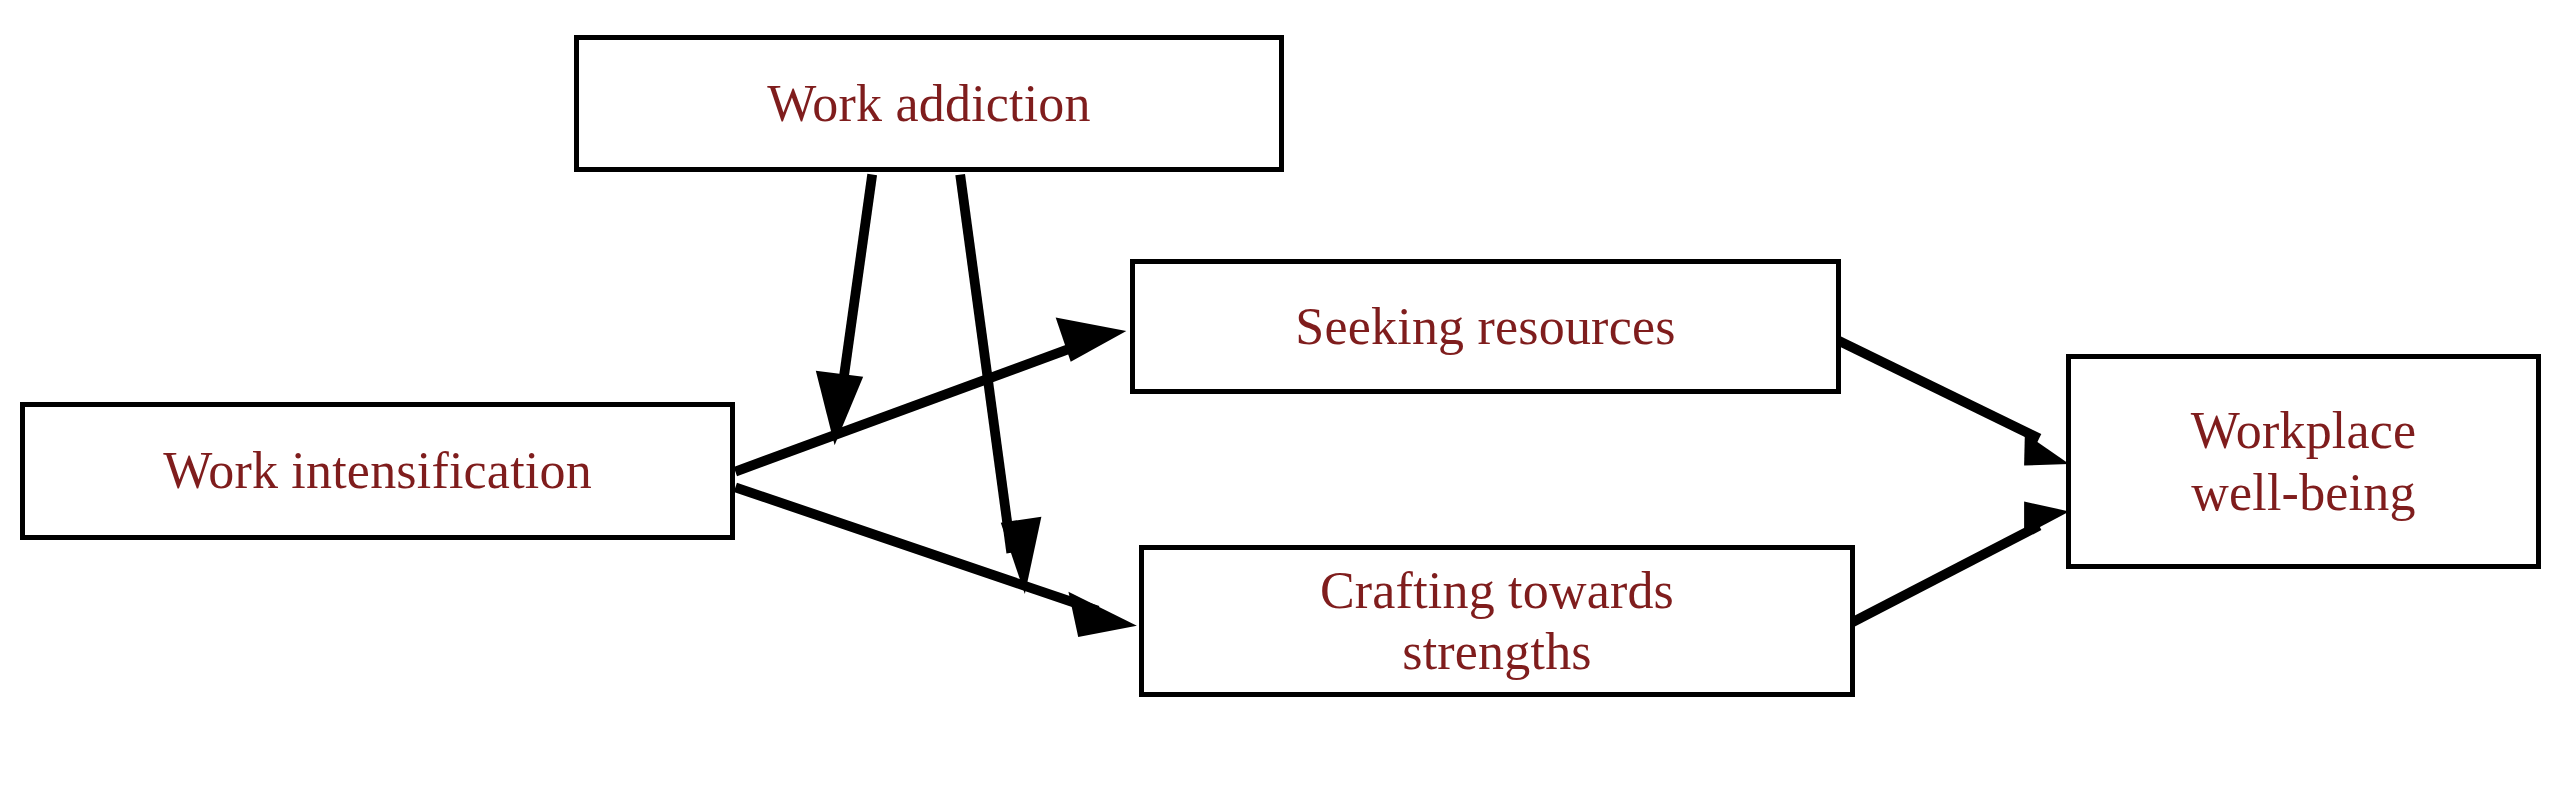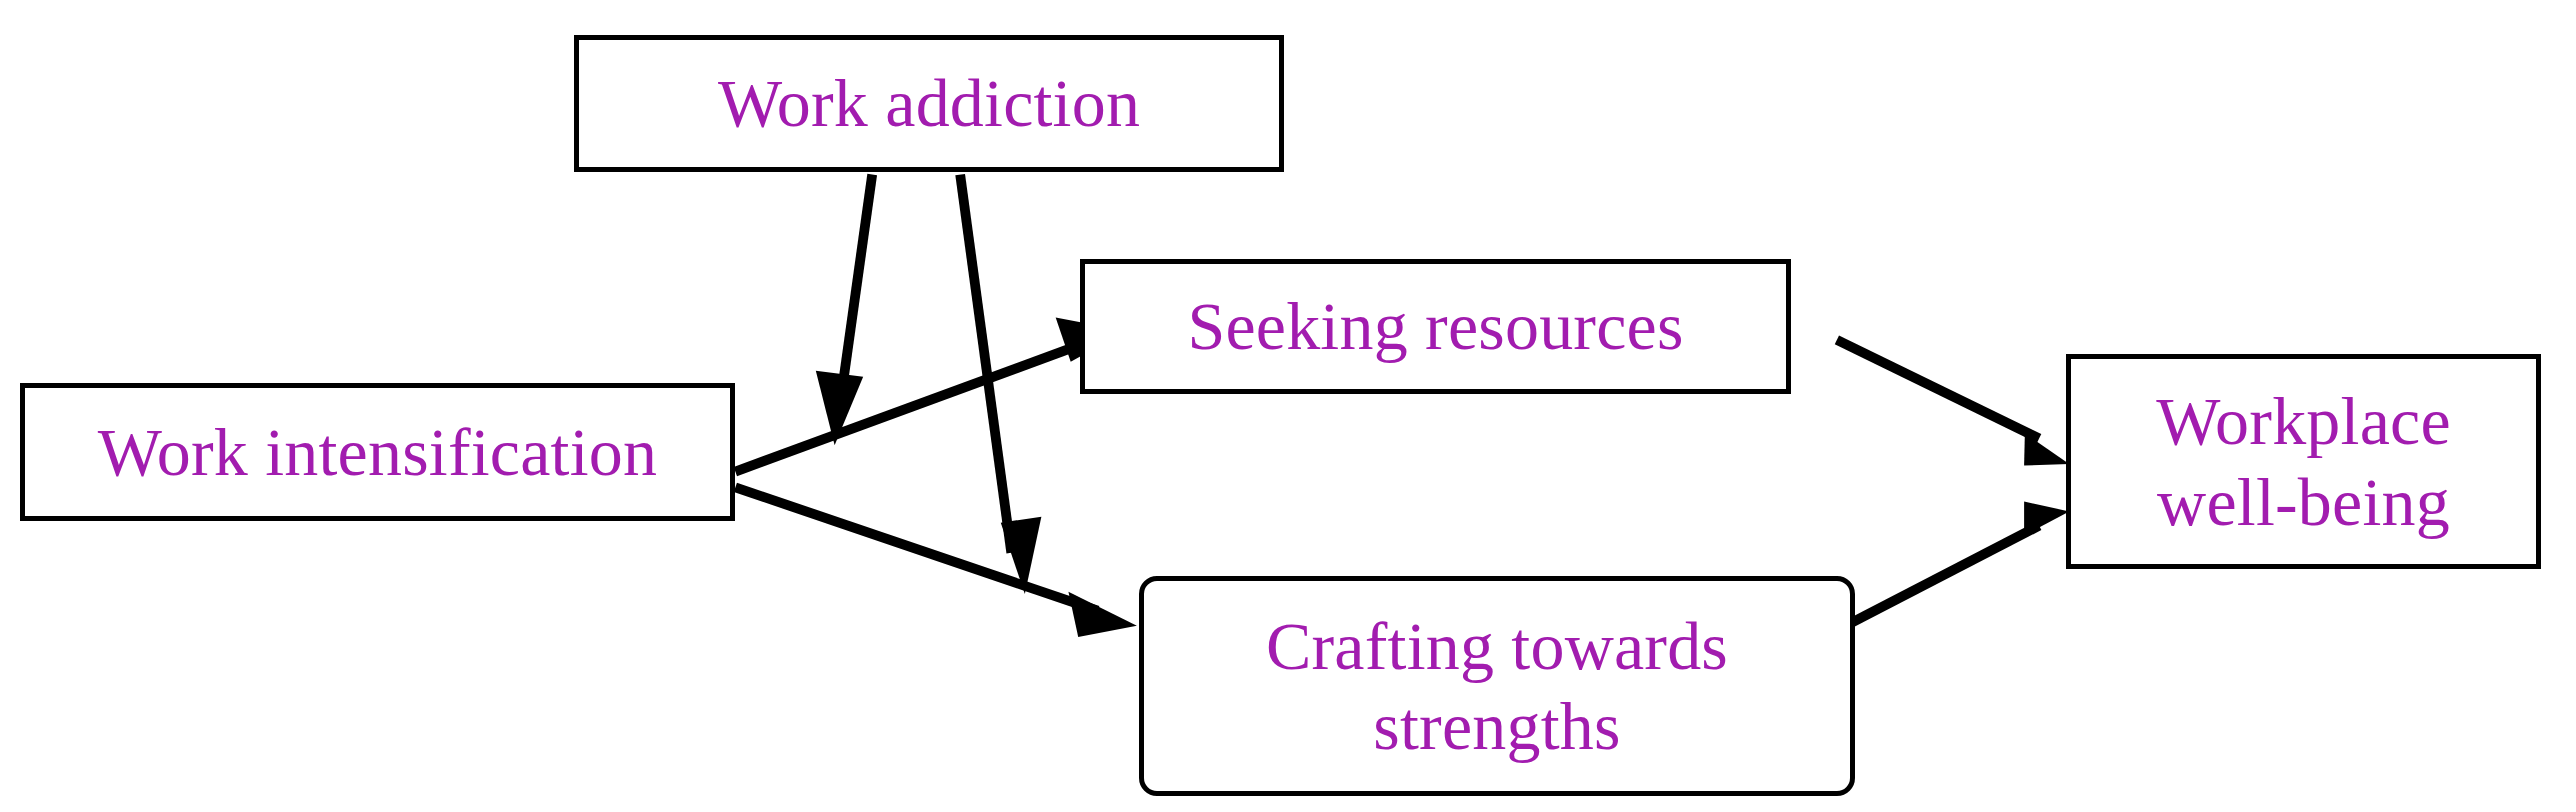--- a/index.html
+++ b/index.html
@@ -32,41 +32,41 @@
     background: #ffffff;
     border: 5.3px solid #000000;
     display: flex;
     align-items: center;
     justify-content: center;
     text-align: center;
     z-index: 2;
   }
   .node-label {
     display: block;
-    color: #a21caf;
+    color: #7f1d1d;
     font-family: "Liberation Serif", "DejaVu Serif", serif;
     font-weight: 400;
-    font-size: 68px;
+    font-size: 52px;
     line-height: 1.18;
     letter-spacing: 0.2px;
     padding: 0 10.5px;
     white-space: pre-line;
   }
   
   #node-work-addiction {
     left: 574px;  top: 35px;   width: 710px;  height: 137px;
   }
   #node-work-intensification {
-    left: 20px;   top: 383px;  width: 715px;  height: 138px;
+    left: 20px;   top: 402px;  width: 715px;  height: 138px;
   }
   #node-seeking-resources {
-    left: 1080px; top: 259px;  width: 711px;  height: 135px;
+    left: 1130px; top: 259px;  width: 711px;  height: 135px;
   }
   #node-crafting-strengths {
-    left: 1139px; top: 576px;  width: 716px;  height: 220px; border-radius: 18px;
+    left: 1139px; top: 545px;  width: 716px;  height: 152px;
   }
   #node-workplace-wellbeing {
     left: 2066px; top: 354px;  width: 475px;  height: 215px;
   }
 </style>
 </head>
 <body>
 
 <div id="diagram-root">
 

